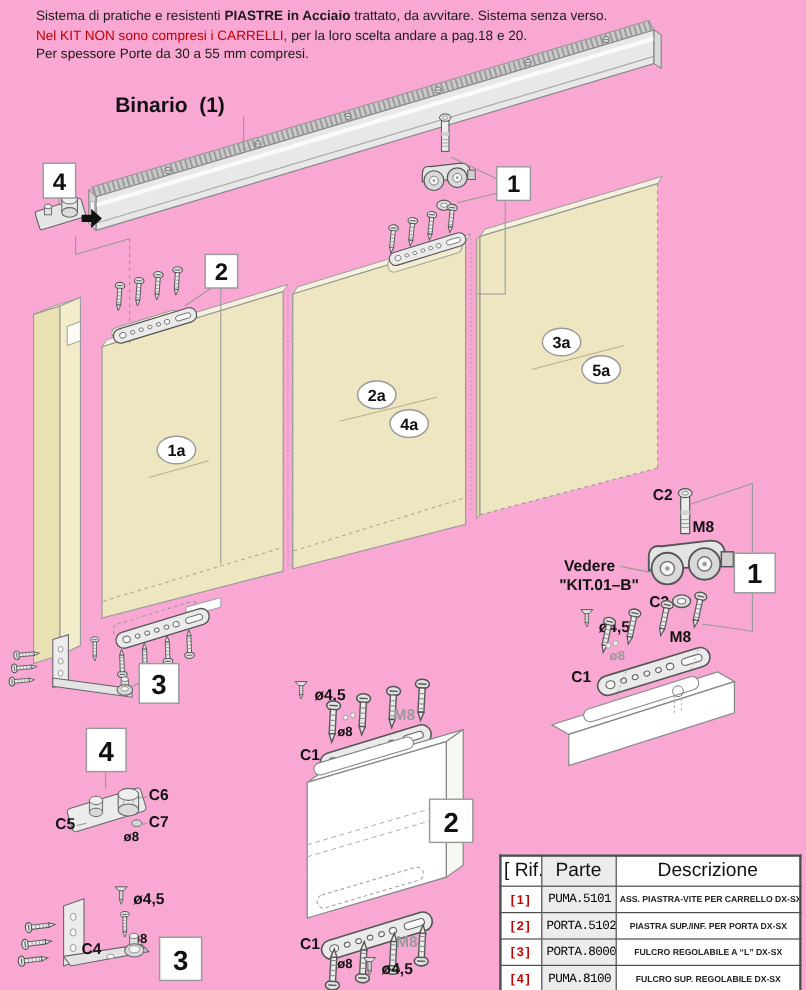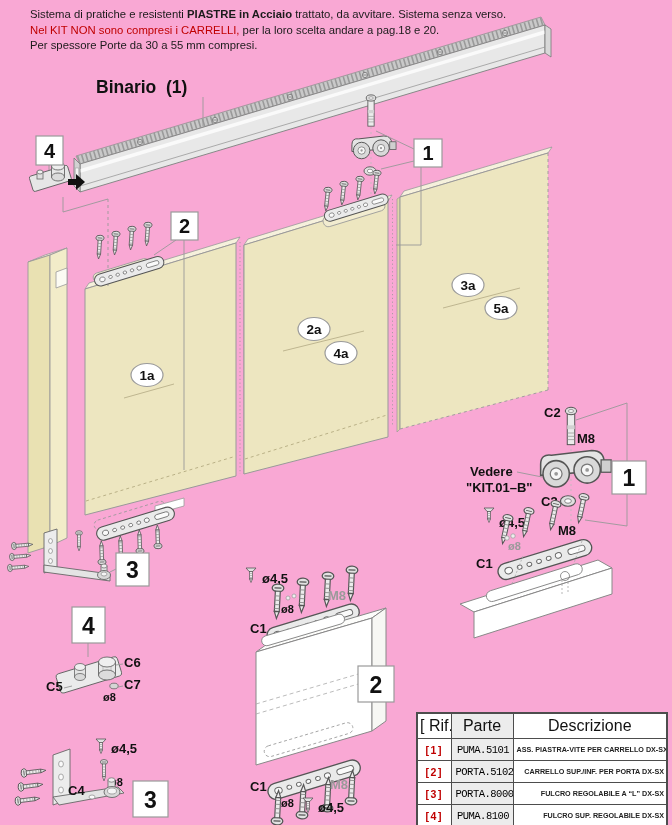--- a/index.html
+++ b/index.html
@@ -20,21 +20,21 @@
   .binario{font-size:17.5px;font-weight:bold;fill:#111;}
   table.parts{position:absolute;left:416px;top:712px;width:250px;border-collapse:collapse;
       background:#fff;border:2px solid #4d4d4d;table-layout:fixed;}
   .parts th,.parts td{border:1px solid #4d4d4d;padding:0 2px;text-align:center;height:21px;
       overflow:hidden;white-space:nowrap;}
   .parts th{font-weight:normal;font-size:16px;height:24px;color:#111;}
   .parts th.col-parte{background:#ececec;}
   .parts td.rif{color:#C00000;font-weight:bold;font-size:10.5px;letter-spacing:1.5px;}
   .parts td.parte{font-family:"Liberation Mono",monospace;font-size:10.5px;background:#ececec;
       text-align:center;padding-left:4px;letter-spacing:-0.5px;}
-  .parts td.descr{font-size:7.2px;font-weight:bold;text-align:right;padding-left:3px;color:#222;}
+  .parts td.descr{font-size:7.2px;font-weight:bold;text-align:center;padding-left:3px;color:#222;}
 </style>
 </head>
 <body>
 
 <div class="page">
 
   <div class="hdr">
     <p><span>Sistema di pratiche e resistenti </span><b>PIASTRE in Acciaio</b><span> trattato, da avvitare. Sistema senza verso.</span></p>
     <p><span class="red">Nel KIT NON sono compresi i CARRELLI,</span><span>  per la loro scelta andare a pag.18 e 20.</span></p>
     <p><span>Per spessore Porte da 30 a 55 mm compresi.</span></p>
@@ -426,21 +426,21 @@
       <th>Descrizione</th>
     </tr>
     <tr>
       <td class="rif">[1]</td>
       <td class="parte">PUMA.5101</td>
       <td class="descr">ASS. PIASTRA-VITE PER CARRELLO DX-SX</td>
     </tr>
     <tr>
       <td class="rif">[2]</td>
       <td class="parte">PORTA.5102</td>
-      <td class="descr">CARRELLO SUP./INF. PER PORTA DX-SX</td>
+      <td class="descr">PIASTRA SUP./INF. PER PORTA DX-SX</td>
     </tr>
     <tr>
       <td class="rif">[3]</td>
       <td class="parte">PORTA.8000</td>
       <td class="descr">FULCRO REGOLABILE A “L” DX-SX</td>
     </tr>
     <tr>
       <td class="rif">[4]</td>
       <td class="parte">PUMA.8100</td>
       <td class="descr">FULCRO SUP. REGOLABILE DX-SX</td>

